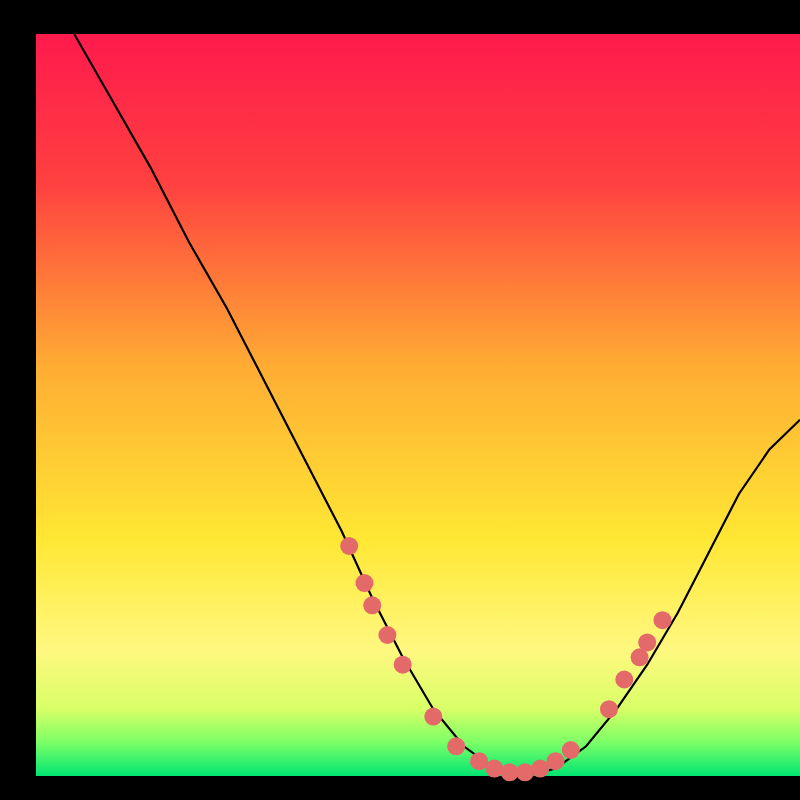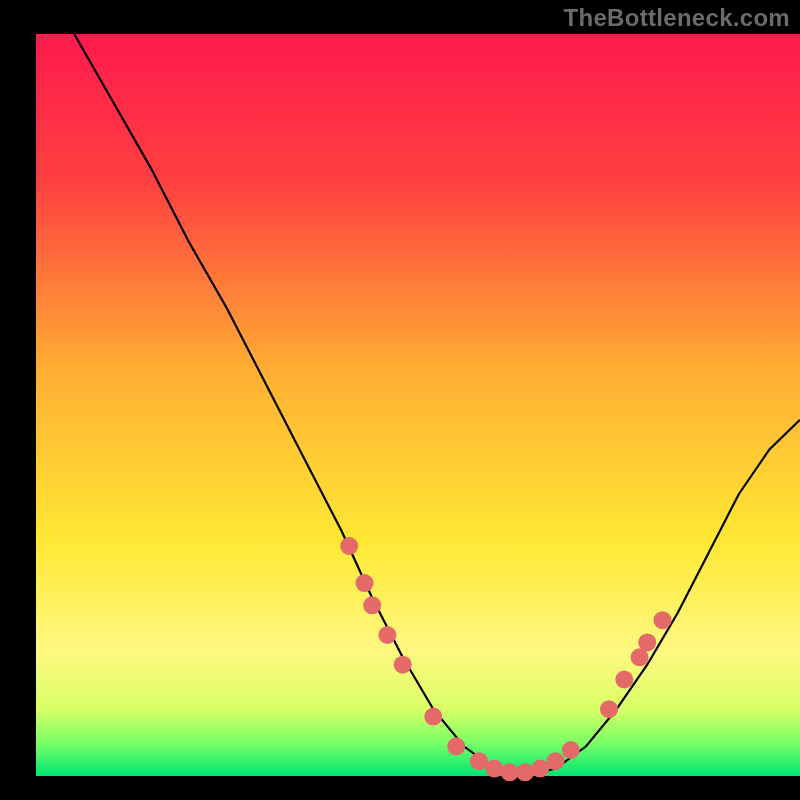--- a/index.html
+++ b/index.html
@@ -30,21 +30,20 @@
   svg.plot {
     position: absolute;
     top: 0;
     left: 0;
   }
 </style>
 </head>
 <body>
 
 <div class="frame">
-  <div class="watermark">TheBottleneck.com</div>
   <svg class="plot" width="800" height="800" viewBox="0 0 800 800">
     <defs>
       <linearGradient id="bg-grad" x1="0" y1="0" x2="0" y2="1">
           <stop offset="0%" stop-color="#ff1a4d"></stop>
           <stop offset="20%" stop-color="#ff4040"></stop>
           <stop offset="45%" stop-color="#ffad33"></stop>
           <stop offset="68%" stop-color="#ffe733"></stop>
           <stop offset="83%" stop-color="#fff880"></stop>
           <stop offset="91%" stop-color="#d8ff66"></stop>
           <stop offset="95.5%" stop-color="#7bff66"></stop>

